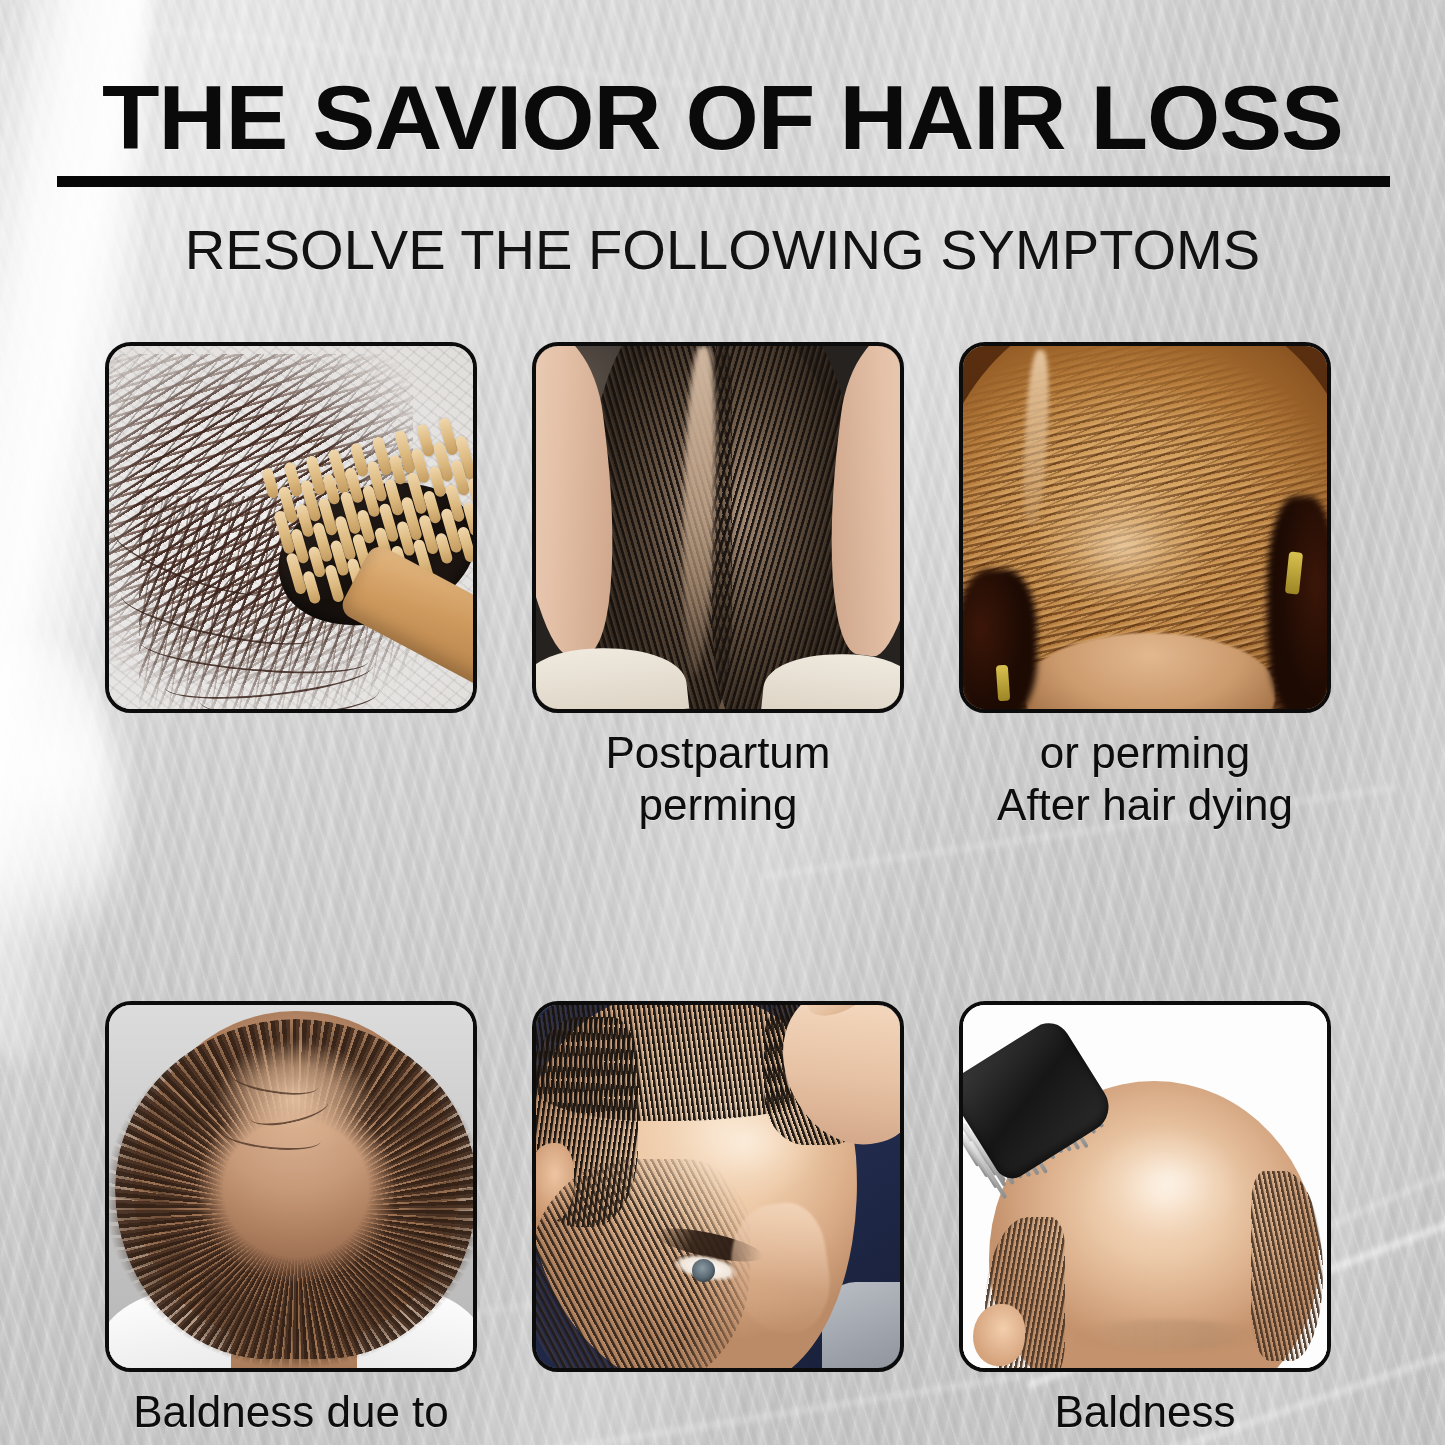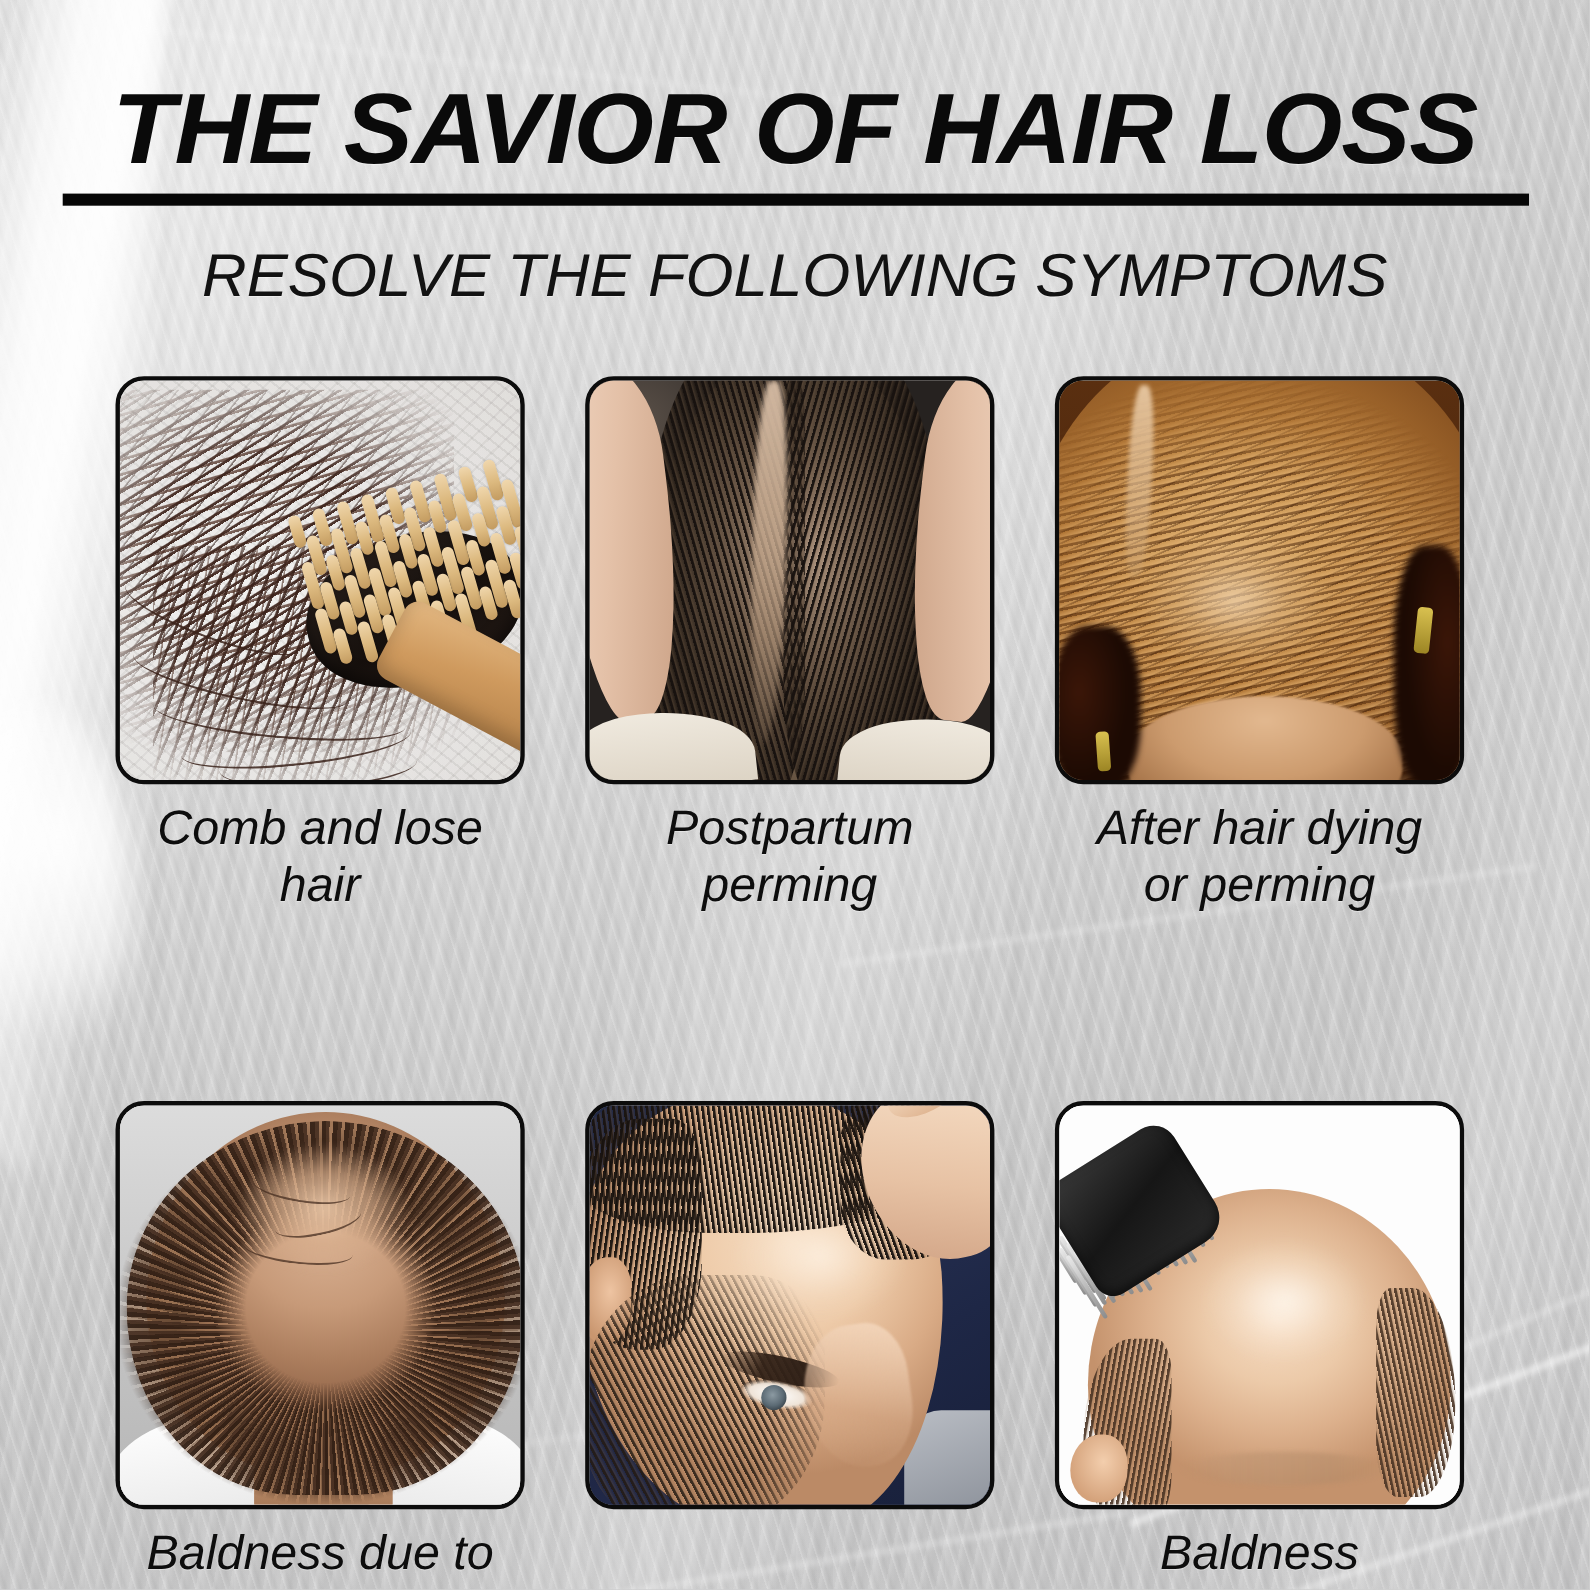--- a/index.html
+++ b/index.html
@@ -51,21 +51,20 @@
         rgba(0,0,0,0.00) 15px),
       
       repeating-linear-gradient(91deg,
         rgba(255,255,255,0.07) 0px,
         rgba(255,255,255,0.07) 6px,
         rgba(0,0,0,0.018) 18px,
         rgba(255,255,255,0.00) 34px),
       
       radial-gradient(150% 120% at 20% 8%,
         #e4e4e4 0%, #d6d6d6 34%, #cbcbcb 62%, #c6c6c7 100%);
-    font-style: italic;
   }
 
   
   .fold-left {
     position: absolute;
     left: -40px; top: -60px;
     width: 150px; height: 1120px;
     background: linear-gradient(96deg,
       rgba(255,255,255,0.00) 0%,
       rgba(255,255,255,0.85) 30%,
@@ -677,21 +676,20 @@
               <div class="bristle" style="left: 71px; top: 132px; height: 43px;"></div>
               <div class="bristle" style="left: 94px; top: 132px; height: 32px;"></div>
               <div class="bristle" style="left: 117px; top: 132px; height: 37px;"></div>
               <div class="bristle" style="left: 140px; top: 132px; height: 42px;"></div>
               <div class="bristle" style="left: 163px; top: 132px; height: 31px;"></div>
               <div class="bristle" style="left: 186px; top: 132px; height: 36px;"></div>
             </div>
           <div class="handle"></div>
         </div>
       </div>
-      <div class="caption">Comb and lose hair</div>
     </div>
 
     <div class="cell">
       <div class="tile">
         <div class="photo p2">
           <div class="bg"></div>
           <div class="scalpbase"></div>
           <div class="hairL"></div>
           <div class="hairR"></div>
           <div class="part"></div>
@@ -713,22 +711,22 @@
           <div class="partline"></div>
           <div class="thinpatch"></div>
           <div class="face"></div>
           <div class="dark-l"></div>
           <div class="dark-r"></div>
           <div class="clip"></div>
           <div class="clip2"></div>
         </div>
       </div>
       <div class="caption">
+        <div>or perming</div>
         <div>After hair dying</div>
-        <div>or perming</div>
       </div>
     </div>
 
     <div class="cell row2">
       <div class="tile">
         <div class="photo p4">
           <div class="bg"></div>
           <div class="shirtL"></div>
           <div class="shirtR"></div>
           <div class="neck"></div>

